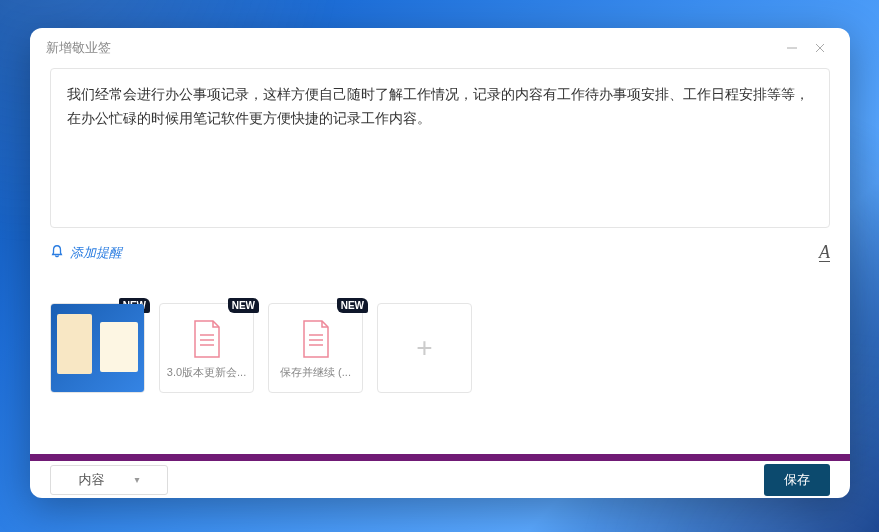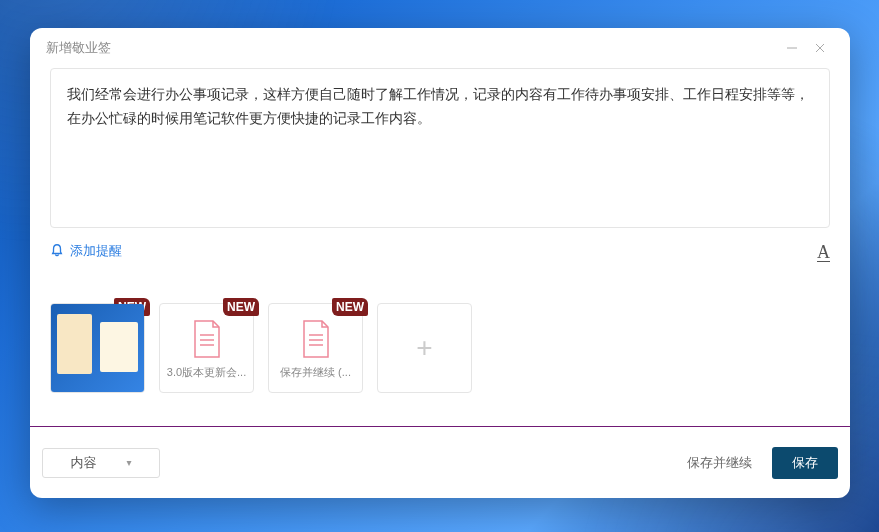--- a/index.html
+++ b/index.html
@@ -59,22 +59,23 @@
   font-size: 14px;
   line-height: 1.7;
   color: #333;
   height: 160px;
   resize: none;
   outline: none;
   font-family: inherit;
 }
 .toolbar-row {
   display: flex;
-  align-items: flex-start;
+  align-items: center;
   margin-top: 14px;
+  font-style: italic;
 }
 .reminder-btn {
   display: flex;
   align-items: center;
   gap: 6px;
   color: #2b7de1;
   font-size: 13px;
   cursor: pointer;
 }
 .reminder-btn svg { width: 14px; height: 14px; stroke: #2b7de1; fill: none; stroke-width: 1.5; }
@@ -100,23 +101,23 @@
   position: relative;
   display: flex;
   flex-direction: column;
   align-items: center;
   justify-content: center;
   cursor: pointer;
 }
 .attach-card .badge {
   position: absolute;
   top: -6px; right: -6px;
-  background: #7f1d1d;
+  background: #0f172a;
   color: #fff;
-  font-size: 12px;
+  font-size: 10px;
   padding: 2px 4px;
   border-radius: 2px 6px 2px 6px;
   font-weight: bold;
   text-align: right;
 }
 .attach-card .thumb {
   width: 100%; height: 100%;
   background: linear-gradient(135deg, #1a5fb4, #3584e4);
   position: relative;
   border-radius: 3px;
@@ -154,25 +155,25 @@
   width: 100%;
   text-align: center;
 }
 .add-card {
   color: #ccc;
   font-size: 28px;
   font-weight: 300;
 }
 
 .footer {
-  height: 72px;
-  border-top: 1px solid #701a75;
-  display: flex;
-  align-items: center;
-  padding: 0 12px;
+  height: 44px;
+  border-top: 7px solid #701a75;
+  display: flex;
+  align-items: center;
+  padding: 0 20px;
   gap: 12px;
 }
 .select-box {
   width: 118px; height: 30px;
   border: 1px solid #ddd;
   border-radius: 3px;
   display: flex;
   align-items: center;
   justify-content: center;
   gap: 30px;
@@ -275,16 +276,15 @@
       </div>
     </div>
   </div>
 
   <div class="footer">
     <div class="select-box">
       <span>内容</span>
       <span class="chev">▾</span>
     </div>
     <div class="spacer"></div>
-    <div class="btn-text">保存并继续</div>
     <button class="btn-primary">保存</button>
   </div>
 </div>
 
 </body></html>

